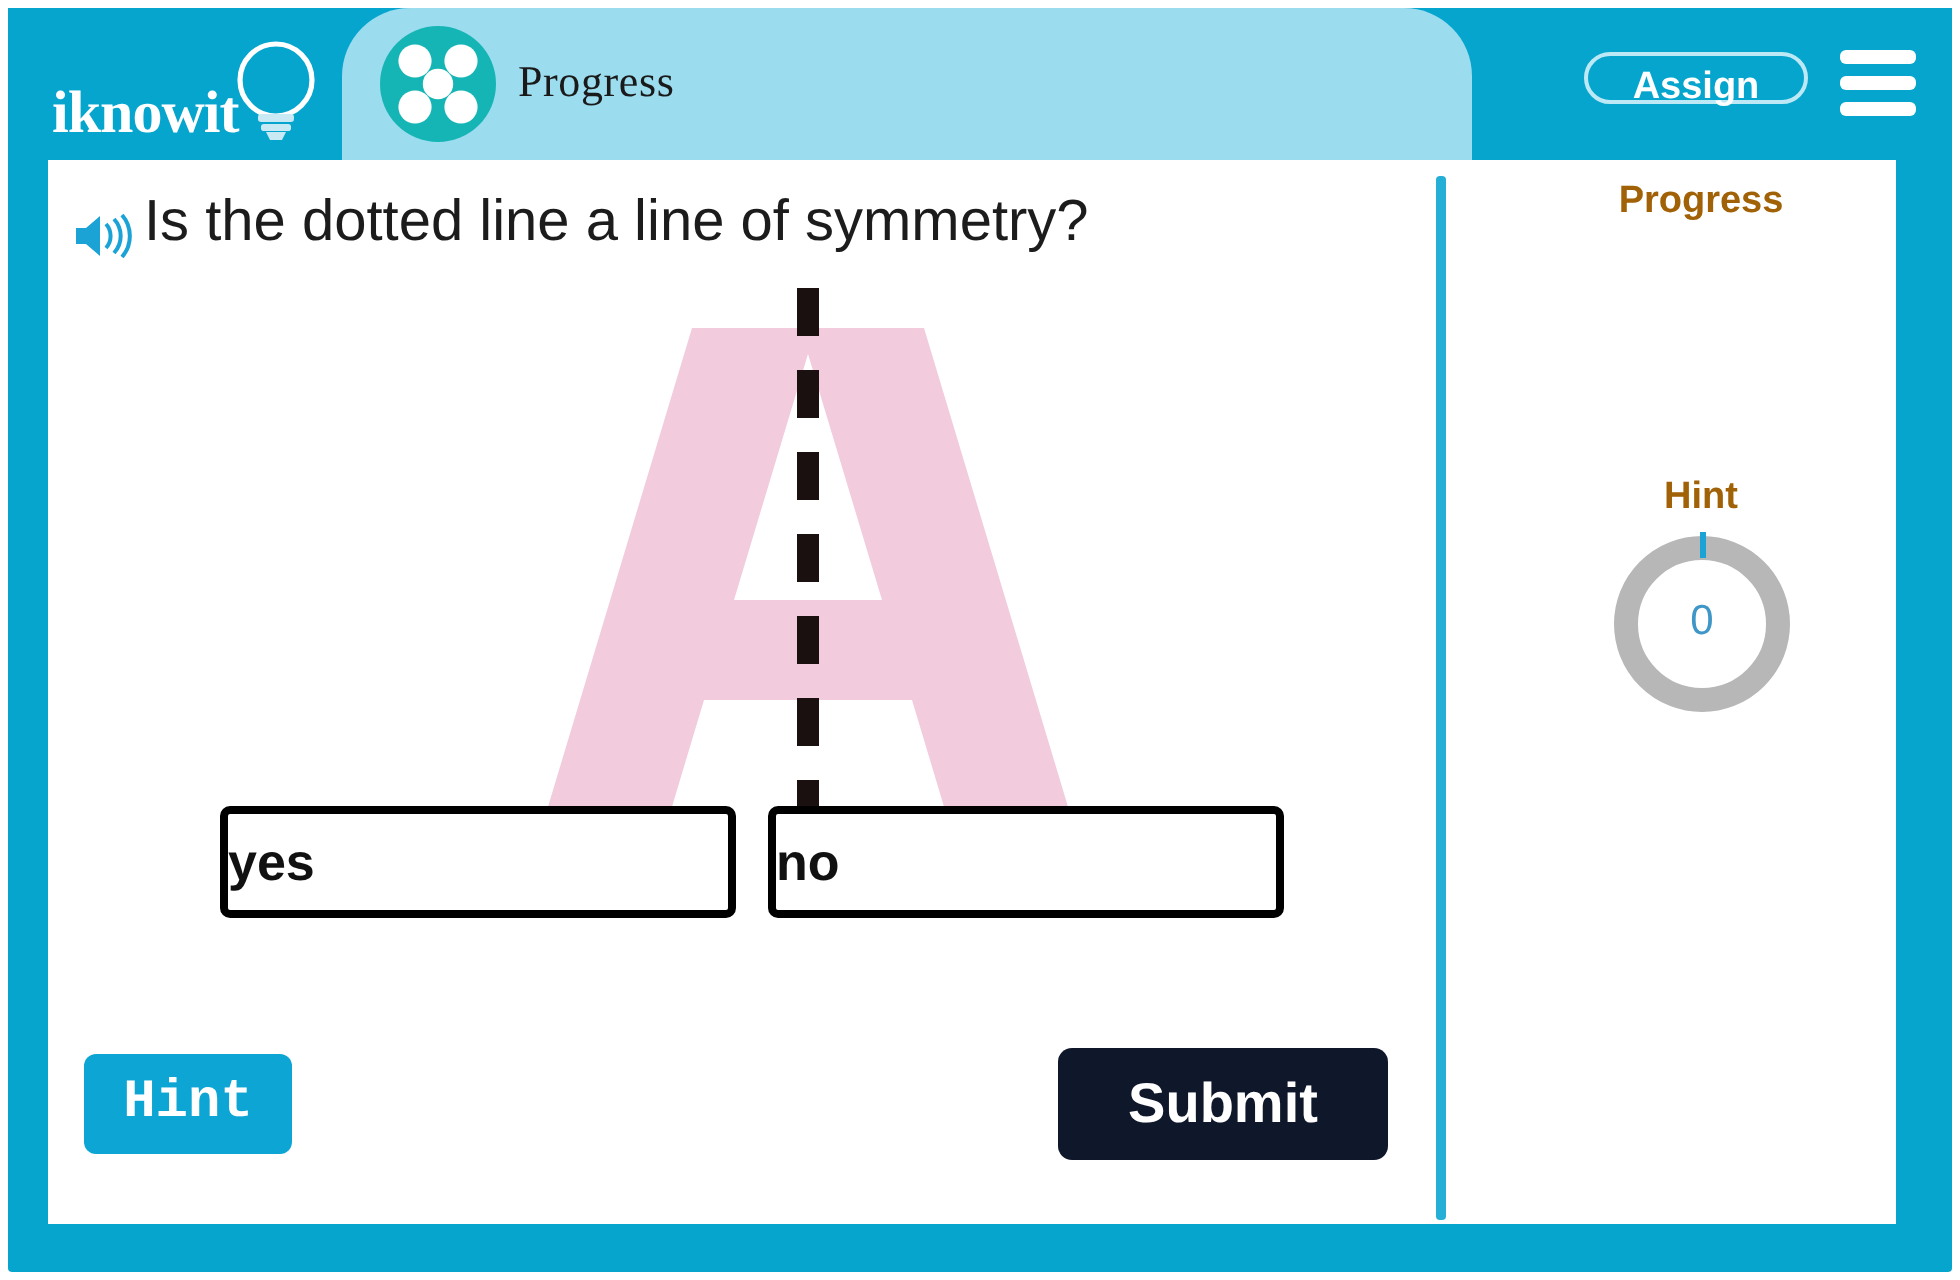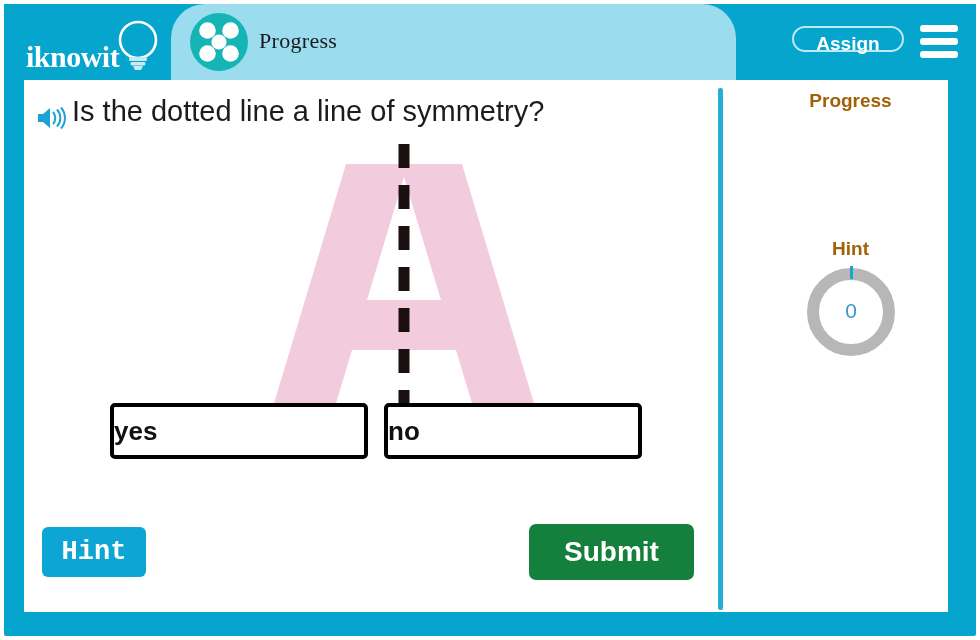--- a/index.html
+++ b/index.html
@@ -228,21 +228,21 @@
     cursor: pointer;
     font-family: Liberation Mono, monospace;
     padding: 0;
   }
   #submit-button {
     position: absolute;
     left: 505px;
     top: 444px;
     width: 165px;
     height: 56px;
-    background: #15803d;
+    background: #0f172a;
     border: none;
     border-radius: 7px;
     color: #ffffff;
     font-size: 28px;
     font-weight: bold;
     cursor: pointer;
     font-family: "Liberation Sans", sans-serif;
     padding: 0;
   }
 

